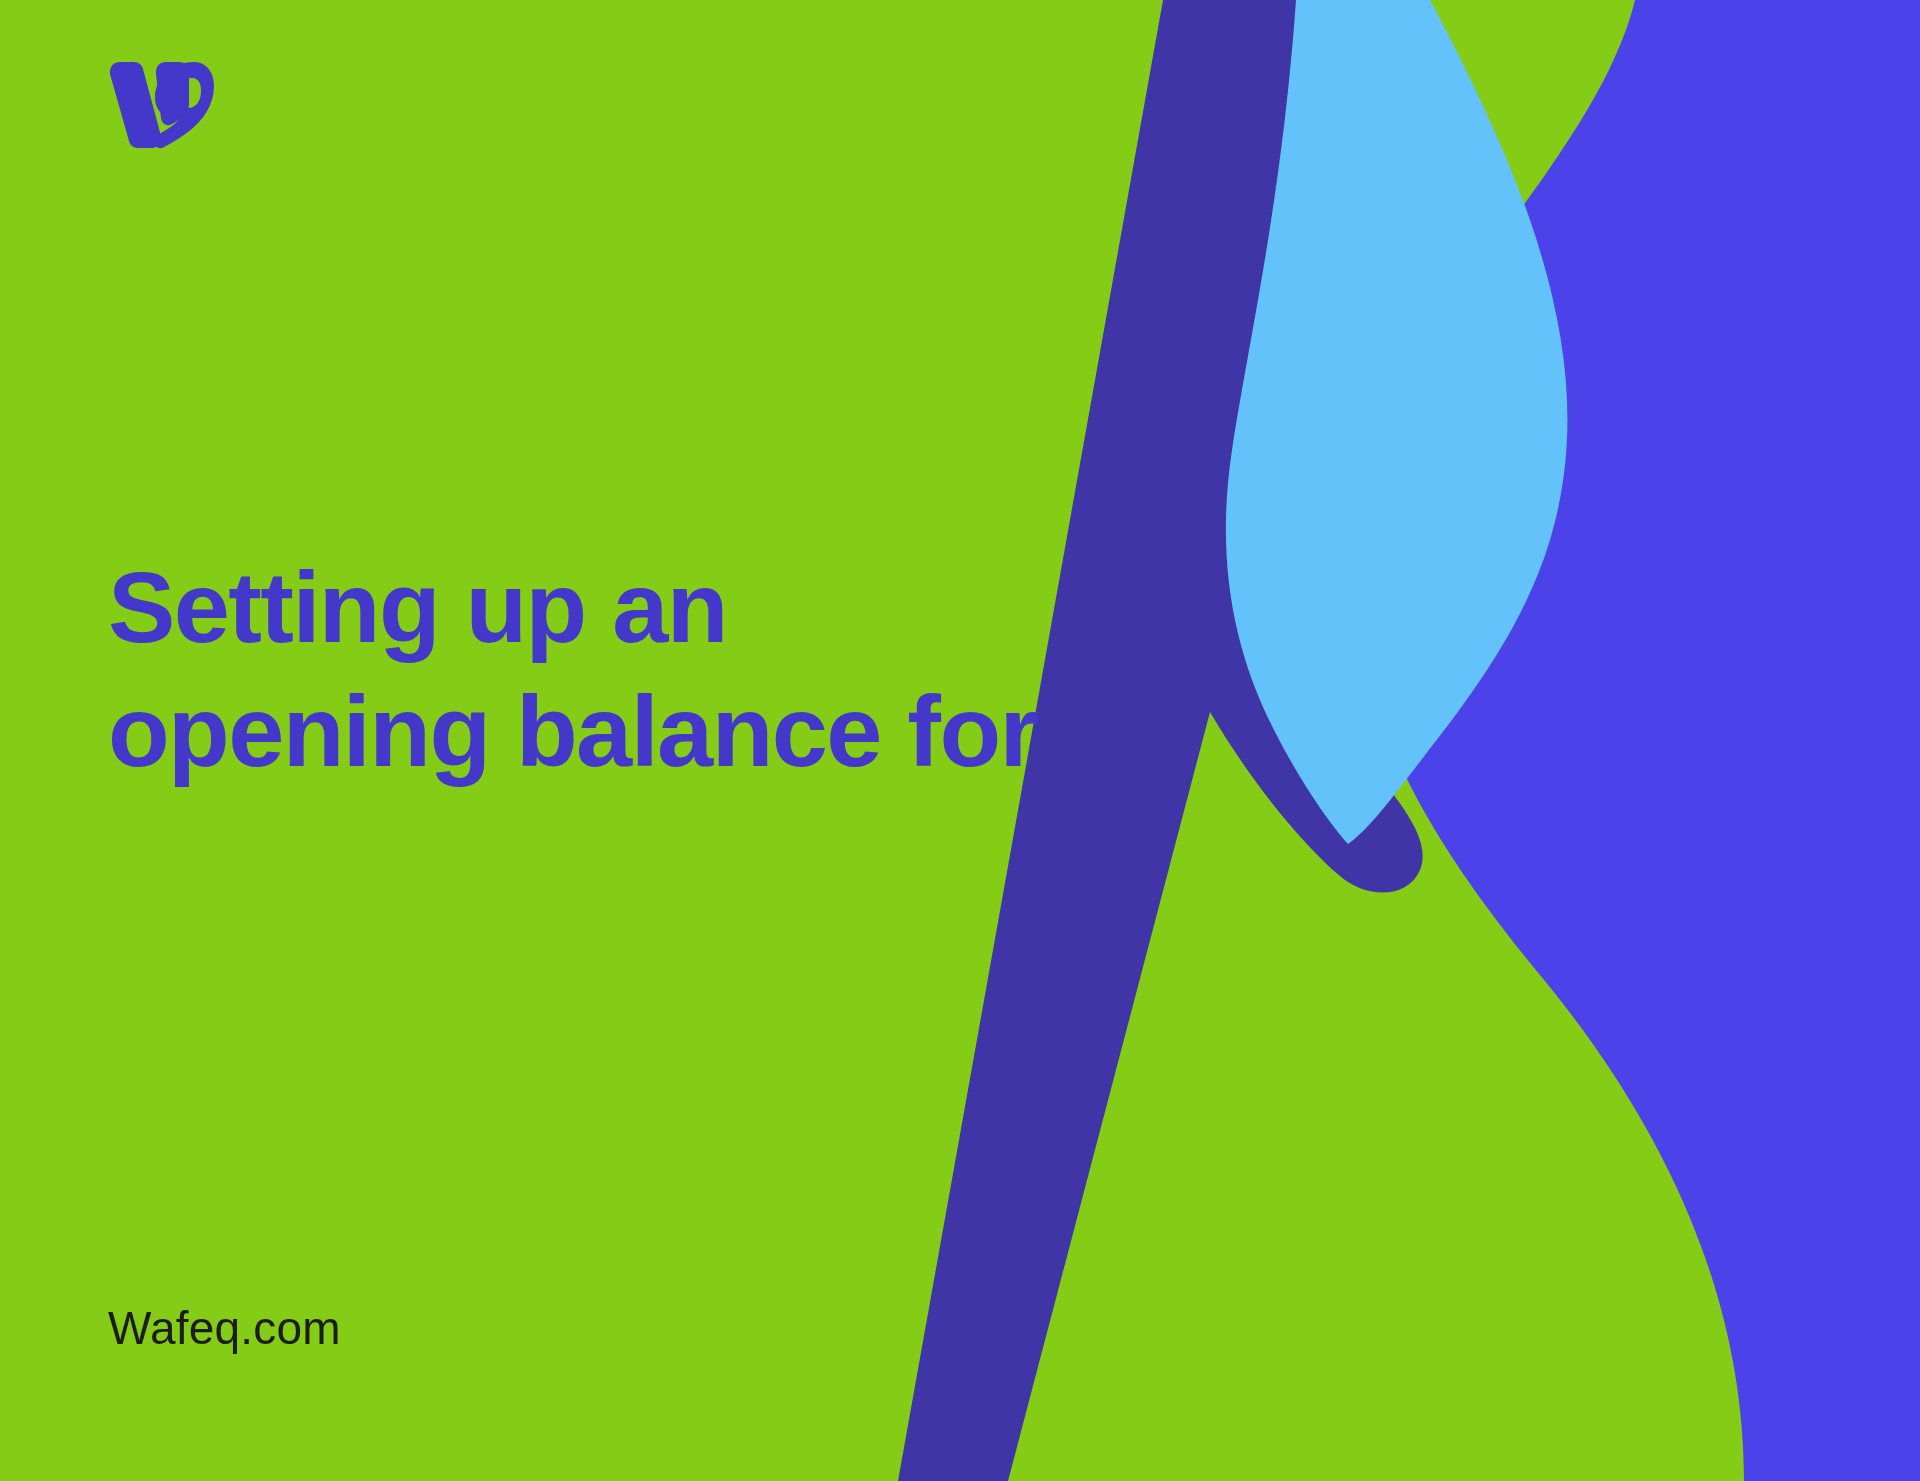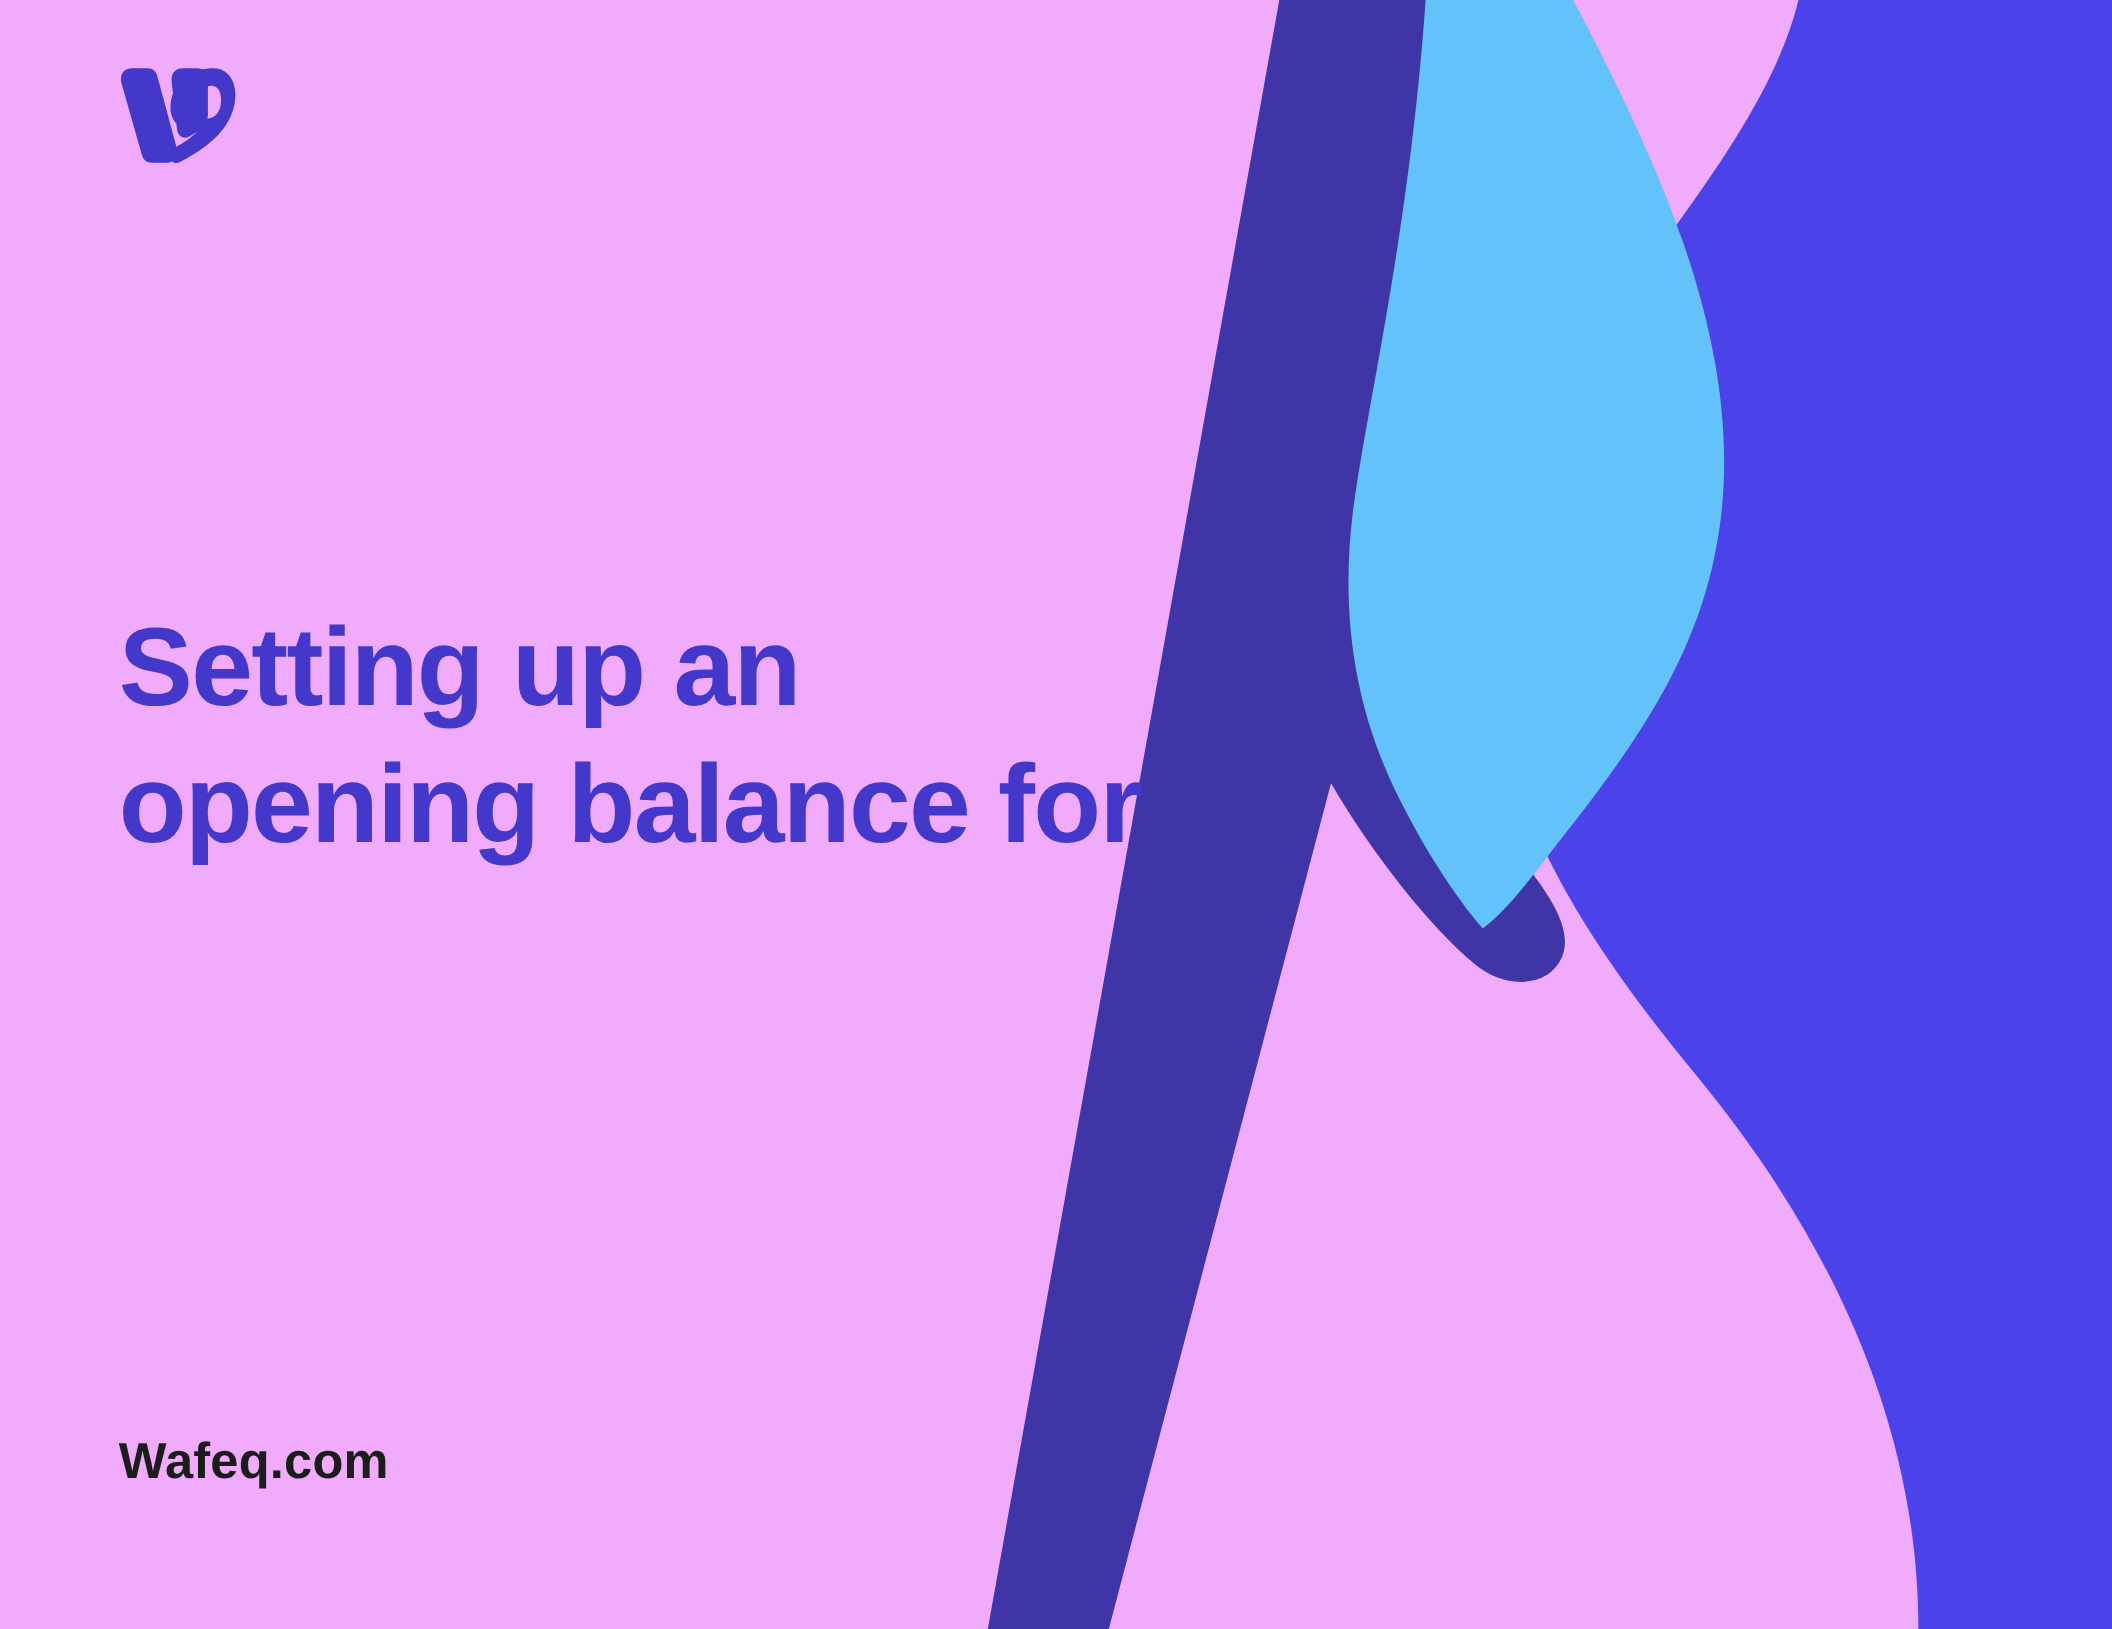--- a/index.html
+++ b/index.html
@@ -7,21 +7,21 @@
     padding: 0;
     background: #ffffff;
   }
   body {
     font-family: "Liberation Sans", sans-serif;
   }
   .slide {
     position: relative;
     width: 1920px;
     height: 1481px;
-    background: #f0abfc;
+    background: #84cc16;
     overflow: hidden;
   }
   .decor-layer {
     position: absolute;
     inset: 0;
     width: 1920px;
     height: 1481px;
     pointer-events: none;
   }
   .logo-wrap {
@@ -44,21 +44,21 @@
     line-height: 124px;
     letter-spacing: -1.6px;
     color: #4338CA;
     white-space: nowrap;
   }
   .footer-link {
     position: absolute;
     left: 108px;
     top: 1300px;
     font-family: "Liberation Sans", sans-serif;
-    font-weight: 700;
+    font-weight: 400;
     font-size: 46px;
     line-height: 56px;
     color: #1c1c1c;
     letter-spacing: 0.2px;
     text-align: right;
   }
 </style>
 </head>
 <body>
 

